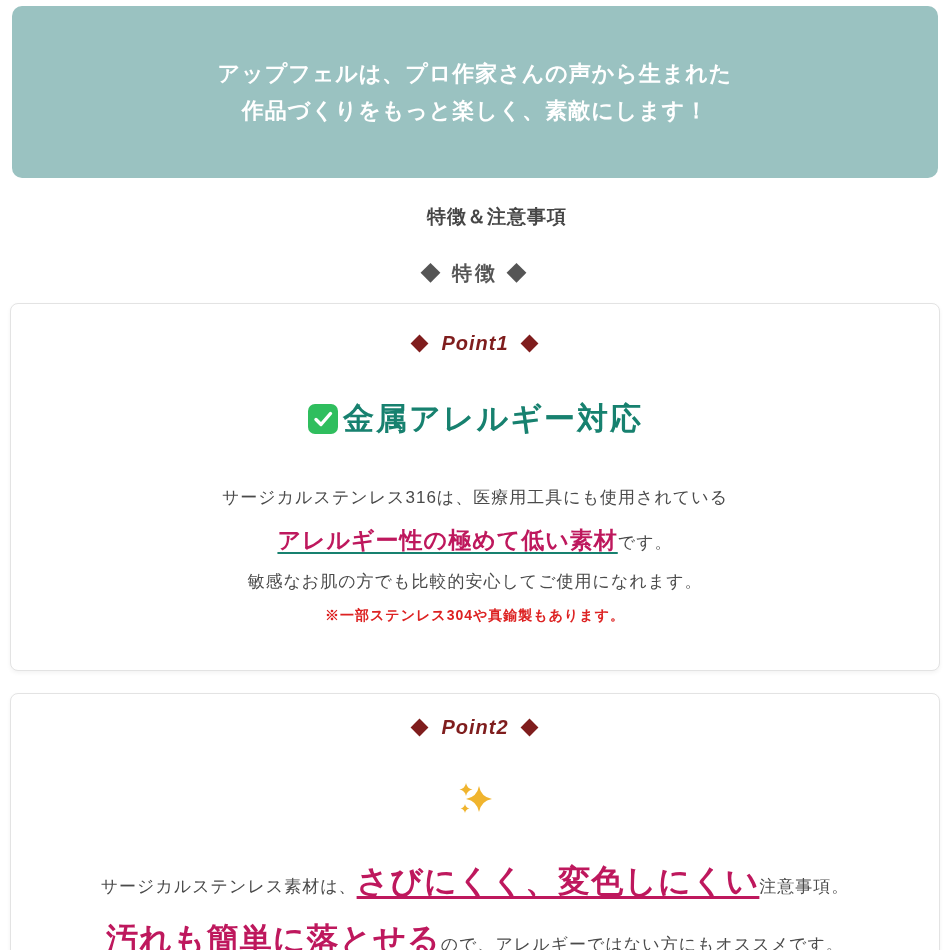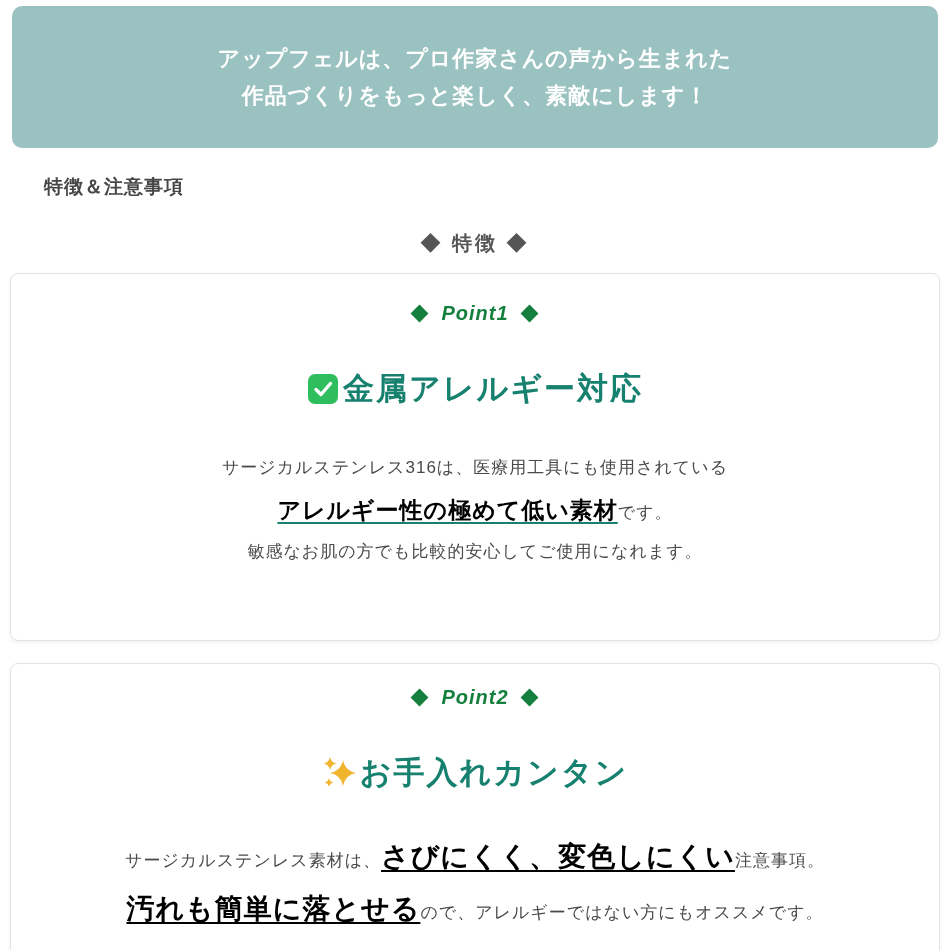--- a/index.html
+++ b/index.html
@@ -5,39 +5,40 @@
   * { box-sizing: border-box; margin: 0; padding: 0; }
   html, body {
     width: 950px; height: 950px;
     background: #ffffff;
     font-family: "Liberation Sans", sans-serif;
     overflow: hidden;
   }
   
   .banner {
     margin: 6px 12px 0;
-    height: 142px;
+    height: 172px;
     background: #9ac2c1;
     border-radius: 10px;
     display: flex;
     flex-direction: column;
     justify-content: center;
     align-items: center;
   }
   .banner-line {
     color: #ffffff;
     font-weight: bold;
     font-size: 22px;
     line-height: 37px;
     letter-spacing: 1px;
     text-align: center;
   }
   
   .section-title {
     margin-top: 26px;
+    text-align: center;
     font-size: 19px;
     font-weight: bold;
     color: #464646;
     letter-spacing: 1px;
     padding-left: 44px;
   }
   .section-subtitle {
     margin-top: 30px;
     text-align: center;
     font-size: 20px;
@@ -51,21 +52,21 @@
     background: #ffffff;
     border: 1px solid #e3e3e3;
     border-radius: 8px;
     box-shadow: 0 2px 4px rgba(0,0,0,0.05);
     text-align: center;
   }
   .card-point1 { margin-top: 16px; height: 368px; }
   .card-point2 { margin-top: 22px; height: 361px; }
 
   .point-row {
-    color: #15803d;
+    color: #7f1d1d;
     font-size: 20px;
     font-weight: bold;
     letter-spacing: 1px;
     text-align: center;
   }
   .card-point1 .point-row { padding-top: 28px; }
   .card-point2 .point-row { padding-top: 22px; }
   .point-name { font-style: italic; margin: 0 12px; }
   .point-diamond { font-size: 18px; }
 
@@ -81,30 +82,30 @@
     letter-spacing: 2px;
   }
   .heading-icon { display: inline-flex; align-items: center; }
 
   .body-text {
     font-size: 17px;
     color: #4a4a4a;
     letter-spacing: 1px;
   }
   .em-teal {
-    color: #000000;
+    color: #be185d;
     font-weight: bold;
     font-size: 23px;
     text-decoration: underline;
     text-decoration-color: #17816f;
     text-decoration-thickness: 2px;
     text-underline-offset: 4px;
     letter-spacing: 1px;
   }
-  .card-point2 .em-teal { font-size: 28px; text-decoration: underline; }
+  .card-point2 .em-teal { font-size: 32px; text-decoration: underline; }
 
   .p1-line1 { margin-top: 46px; }
   .p1-line2 { margin-top: 16px; }
   .p1-line3 { margin-top: 14px; }
   .note-red {
     margin-top: 14px;
     color: #dd2222;
     font-weight: bold;
     font-size: 14px;
     letter-spacing: 1px;
@@ -139,36 +140,36 @@
   </div>
 
   <div class="body-text p1-line1">サージカルステンレス316は、医療用工具にも使用されている</div>
 
   <div class="body-text p1-line2">
     <span class="em-teal">アレルギー性の極めて低い素材</span><span>です。</span>
   </div>
 
   <div class="body-text p1-line3">敏感なお肌の方でも比較的安心してご使用になれます。</div>
 
+  <div class="note-red">※一部ステンレス304や真鍮製もあります。</div>
 </div>
 
 <div class="card card-point2">
   <div class="point-row">
     <span class="point-diamond">◆</span><span class="point-name">Point2</span><span class="point-diamond">◆</span>
   </div>
 
   <div class="card-heading">
     <span class="heading-icon">
       <svg width="34" height="34" viewBox="0 0 34 34" aria-hidden="true">
         <path d="M21 4 Q23 15 34 17 Q23 19 21 30 Q19 19 8 17 Q19 15 21 4 Z" fill="#f0b42e"></path>
         <path d="M8 1 Q9 6.5 14.5 7.5 Q9 8.5 8 14 Q7 8.5 1.5 7.5 Q7 6.5 8 1 Z" fill="#f0b42e"></path>
         <path d="M7 22 Q7.8 25.6 11.5 26.5 Q7.8 27.4 7 31 Q6.2 27.4 2.5 26.5 Q6.2 25.6 7 22 Z" fill="#f0b42e"></path>
       </svg>
     </span>
-    <span>お手入れカンタン</span>
   </div>
 
   <div class="body-text p2-line1">
     <span>サージカルステンレス素材は、</span><span class="em-teal">さびにくく、変色しにくい</span><span>注意事項。</span>
   </div>
 
   <div class="body-text p2-line2">
     <span class="em-teal">汚れも簡単に落とせる</span><span>ので、アレルギーではない方にもオススメです。</span>
   </div>
 </div>

